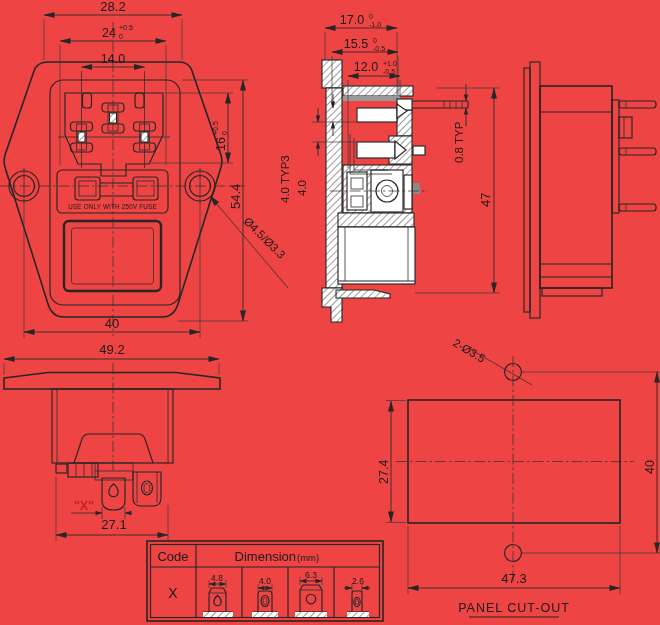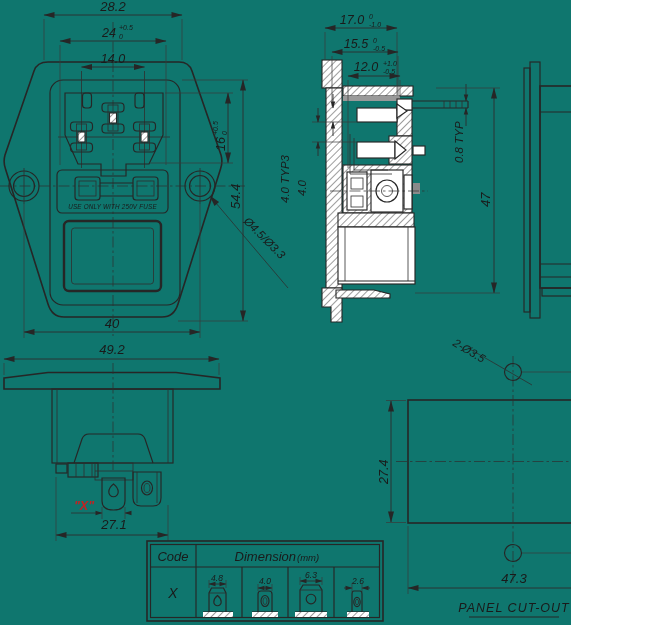--- a/index.html
+++ b/index.html
@@ -1,16 +1,16 @@
 <!DOCTYPE html>
 <html><head>
 <meta charset="utf-8">
 <style>
   html,body{margin:0;padding:0;background:#ffffff;}
-  .page{width:571px;height:625px;background:#0f766e;position:relative;overflow:hidden;font-style:italic;}
+  .page{width:660px;height:625px;background:#ef4444;position:relative;overflow:hidden;}
   svg{display:block;}
   .ln{stroke:#262626;stroke-width:1.15;fill:none;}
   .ln2{stroke:#262626;stroke-width:1.6;fill:none;}
   .thick{stroke:#262626;stroke-width:2.4;fill:none;}
   .thin{stroke:#2e2e2e;stroke-width:0.8;fill:none;}
   .dim{stroke:#2e2e2e;stroke-width:0.9;fill:none;}
   .ext{stroke:#3a3a3a;stroke-width:0.7;fill:none;}
   .cl{stroke:#2e2e2e;stroke-width:0.7;fill:none;stroke-dasharray:11 3 2.5 3;}
   .wh{fill:#ffffff;stroke:#262626;stroke-width:1.15;}
   .ht{fill:url(#h);stroke:#262626;stroke-width:1.1;}

